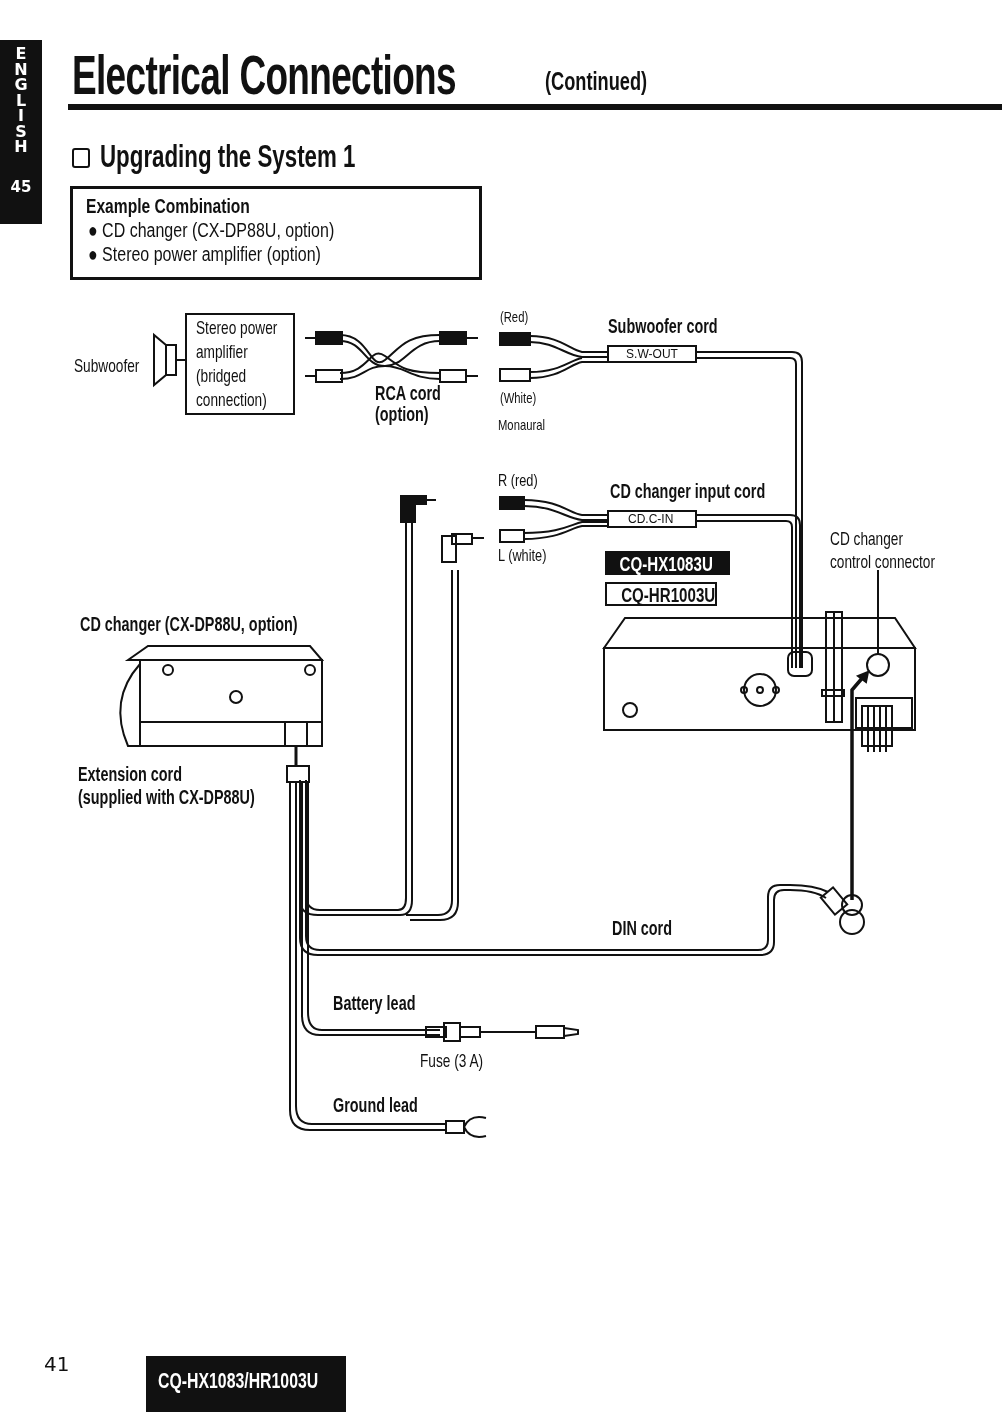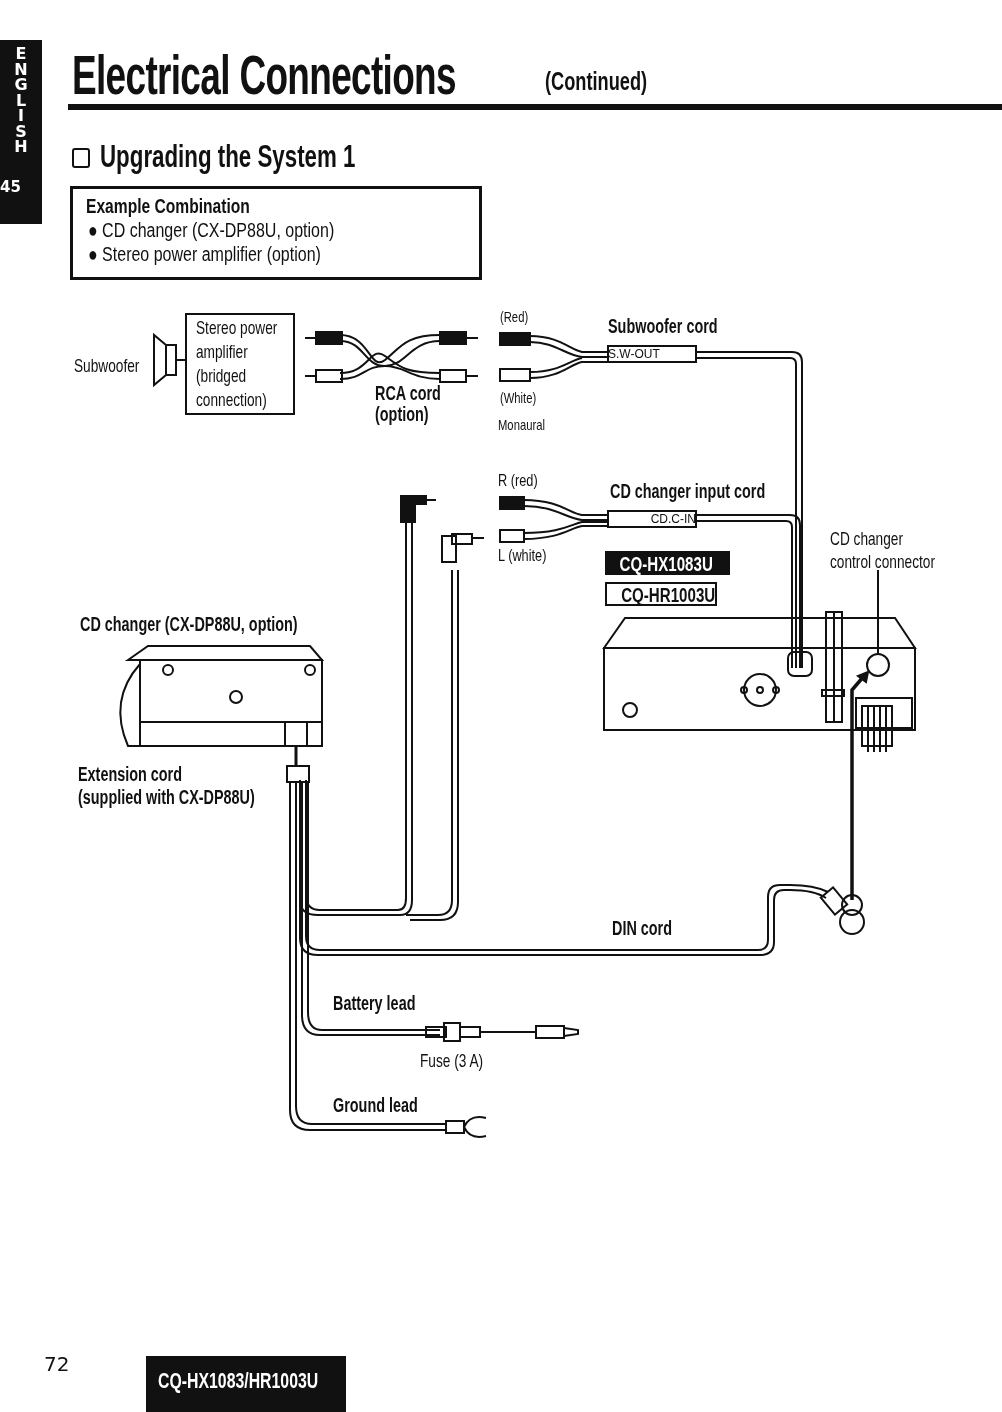--- a/index.html
+++ b/index.html
@@ -1,21 +1,21 @@
 <!DOCTYPE html>
 <html><head>
 <meta charset="utf-8">
 <style>
   html,body{margin:0;padding:0;background:#fff;}
   body{width:1002px;height:1412px;position:relative;overflow:hidden;font-family:"Liberation Sans",sans-serif;color:#111;}
   .abs{position:absolute;}
   .cond{font-family:"Liberation Sans",sans-serif;transform-origin:0 0;white-space:nowrap;}
   #side-tab{left:0;top:40px;width:42px;height:184px;background:#111;color:#fff;}
   #side-letters{left:0;top:46px;width:42px;text-align:center;font-weight:bold;font-size:16px;line-height:15.5px;font-family:"DejaVu Sans",sans-serif;}
-  #side-num{left:0;top:178px;width:42px;font-weight:bold;font-size:15px;font-family:"DejaVu Sans",sans-serif;}
+  #side-num{left:0;top:178px;width:42px;text-align:center;font-weight:bold;font-size:15px;font-family:"DejaVu Sans",sans-serif;}
   #title{left:72px;top:42px;font-size:56px;font-weight:bold;transform:scaleX(0.66);letter-spacing:-1px;}
   #title-cont{left:545px;top:66px;font-size:26px;font-weight:bold;transform:scaleX(0.7);}
   #title-rule{left:68px;top:104px;width:934px;height:6px;background:#111;}
   #sec-box{left:72px;top:148px;width:18px;height:20px;border:2.5px solid #111;border-radius:3px;box-sizing:border-box;}
   #sec-title{left:100px;top:139px;font-size:31px;font-weight:bold;transform:scaleX(0.72);}
   #combo{left:70px;top:186px;width:412px;height:94px;border:3px solid #111;box-sizing:border-box;}
   #combo-h{left:86px;top:195px;font-size:20px;font-weight:bold;transform:scaleX(0.78);}
   .combo-li{left:88px;font-size:20px;transform:scaleX(0.8);}
   .lbl{font-size:19px;transform:scaleX(0.72);}
   .blbl{font-size:20px;font-weight:bold;transform:scaleX(0.72);}
@@ -191,41 +191,41 @@
 <div class="abs cond lbl" style="left:196px;top:389px;">connection)</div>
 
 <div class="abs cond blbl" style="left:375px;top:382px;">RCA cord</div>
 <div class="abs cond blbl" style="left:375px;top:403px;">(option)</div>
 
 <div class="abs cond slbl" style="left:500px;top:308px;">(Red)</div>
 <div class="abs cond slbl" style="left:500px;top:389px;">(White)</div>
 <div class="abs cond slbl" style="left:498px;top:416px;">Monaural</div>
 
 <div class="abs cond blbl" style="left:608px;top:315px;">Subwoofer cord</div>
-<div class="abs" style="left:608px;top:346px;width:88px;height:16px;font-size:12px;text-align:left;line-height:16px;">S.W-OUT</div>
+<div class="abs" style="left:608px;top:346px;width:88px;height:16px;font-size:12px;text-align:center;line-height:16px;">S.W-OUT</div>
 
 <div class="abs cond slbl" style="left:498px;top:471px;font-size:17px;">R (red)</div>
 <div class="abs cond slbl" style="left:498px;top:546px;font-size:17px;">L (white)</div>
 <div class="abs cond blbl" style="left:610px;top:480px;">CD changer input cord</div>
-<div class="abs" style="left:608px;top:511px;width:88px;height:16px;font-size:12px;text-align:right;line-height:16px;">CD.C-IN</div>
+<div class="abs" style="left:628px;top:511px;width:88px;height:16px;font-size:12px;text-align:left;line-height:16px;">CD.C-IN</div>
 
 <div id="model1" class="abs">
   <div class="abs cond model-txt">CQ-HX1083U</div>
 </div>
 <div id="model2" class="abs">
   <div class="abs cond model-txt" style="top:-1px;">CQ-HR1003U</div>
 </div>
 
 <div class="abs cond lbl" style="left:830px;top:528px;">CD changer</div>
 <div class="abs cond lbl" style="left:830px;top:551px;">control connector</div>
 
 <div class="abs cond blbl" style="left:80px;top:613px;">CD changer (CX-DP88U, option)</div>
 <div class="abs cond blbl" style="left:78px;top:763px;">Extension cord</div>
 <div class="abs cond blbl" style="left:78px;top:786px;">(supplied with CX-DP88U)</div>
 
 <div class="abs cond blbl" style="left:612px;top:917px;">DIN cord</div>
 <div class="abs cond blbl" style="left:333px;top:992px;">Battery lead</div>
 <div class="abs cond lbl" style="left:420px;top:1050px;">Fuse (3 A)</div>
 <div class="abs cond blbl" style="left:333px;top:1094px;">Ground lead</div>
 
-<div id="page-num" class="abs">72</div>
+<div id="page-num" class="abs">41</div>
 <div id="footer-box" class="abs"></div>
 <div id="footer-txt" class="abs cond">CQ-HX1083/HR1003U</div>
 
 </body></html>

